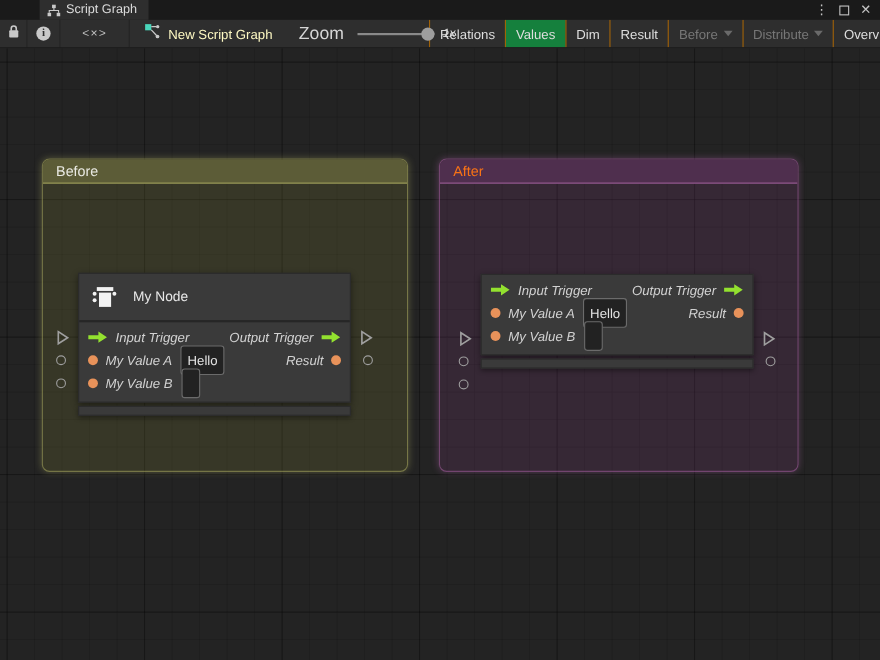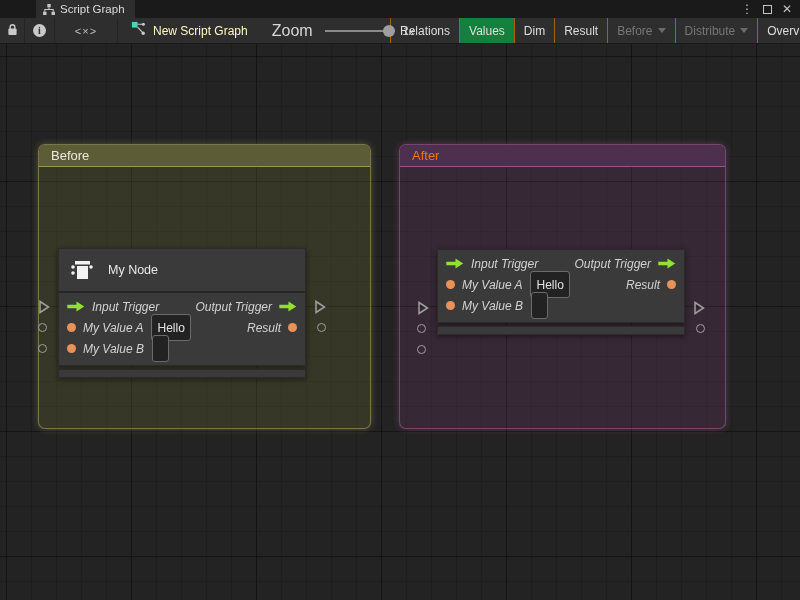--- a/index.html
+++ b/index.html
@@ -176,21 +176,21 @@
       <div class="group-header">
         <span>Before</span>
       </div>
     </div>
     <div class="group group-after">
       <div class="group-header">
         <span>After</span>
       </div>
     </div>
 
-    <div class="node" style="left:58px; top:204px;">
+    <div class="node" style="left:71px; top:204px;">
       <div class="node-card">
         <div class="node-header">
           <span class="unit-icon">
             <svg width="26" height="26" viewBox="0 0 26 26">
                 <g fill="#f2f2f2">
                   <rect x="6" y="4" width="15" height="3.5"></rect>
                   <rect x="8" y="9" width="11" height="13"></rect>
                   <circle cx="4" cy="10" r="1.8"></circle>
                   <circle cx="4" cy="16" r="1.8"></circle>
                   <circle cx="22" cy="10" r="1.8"></circle>

